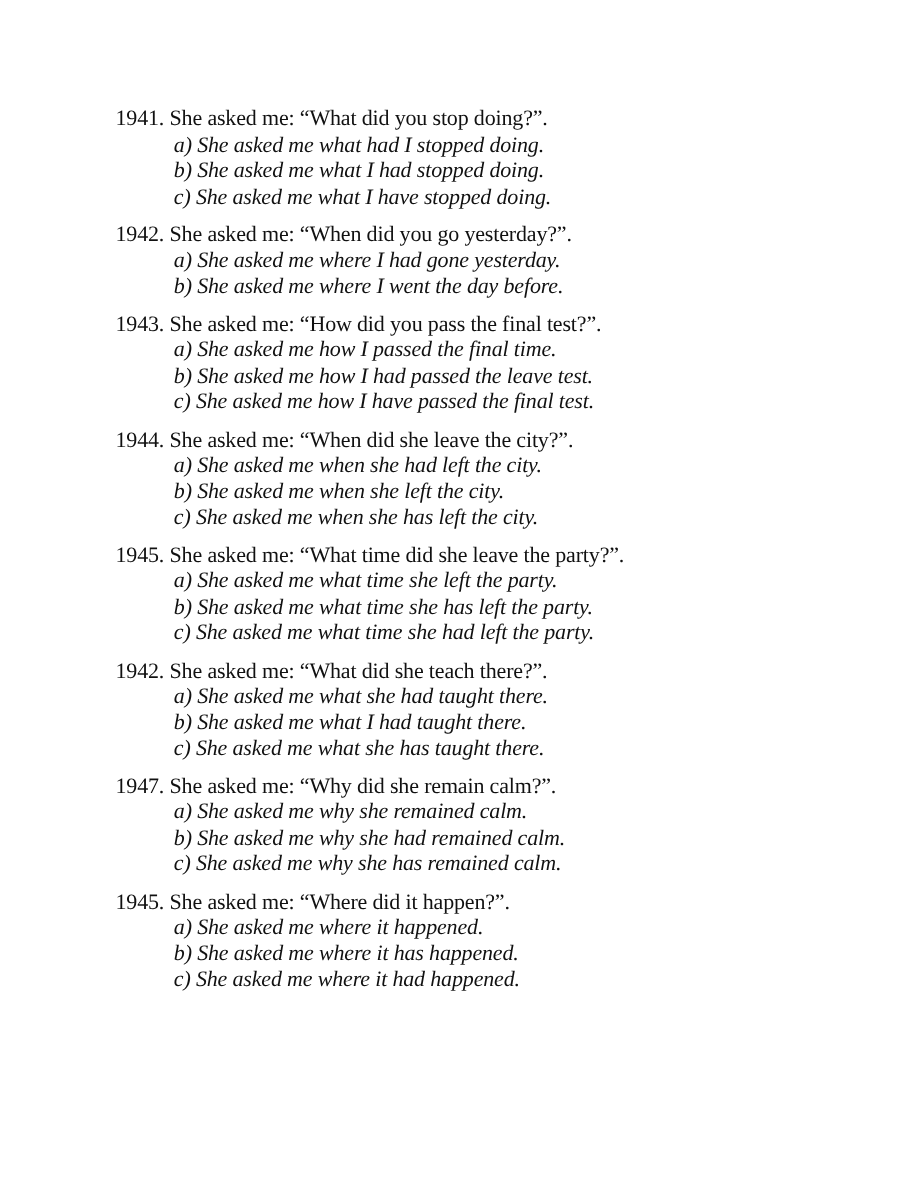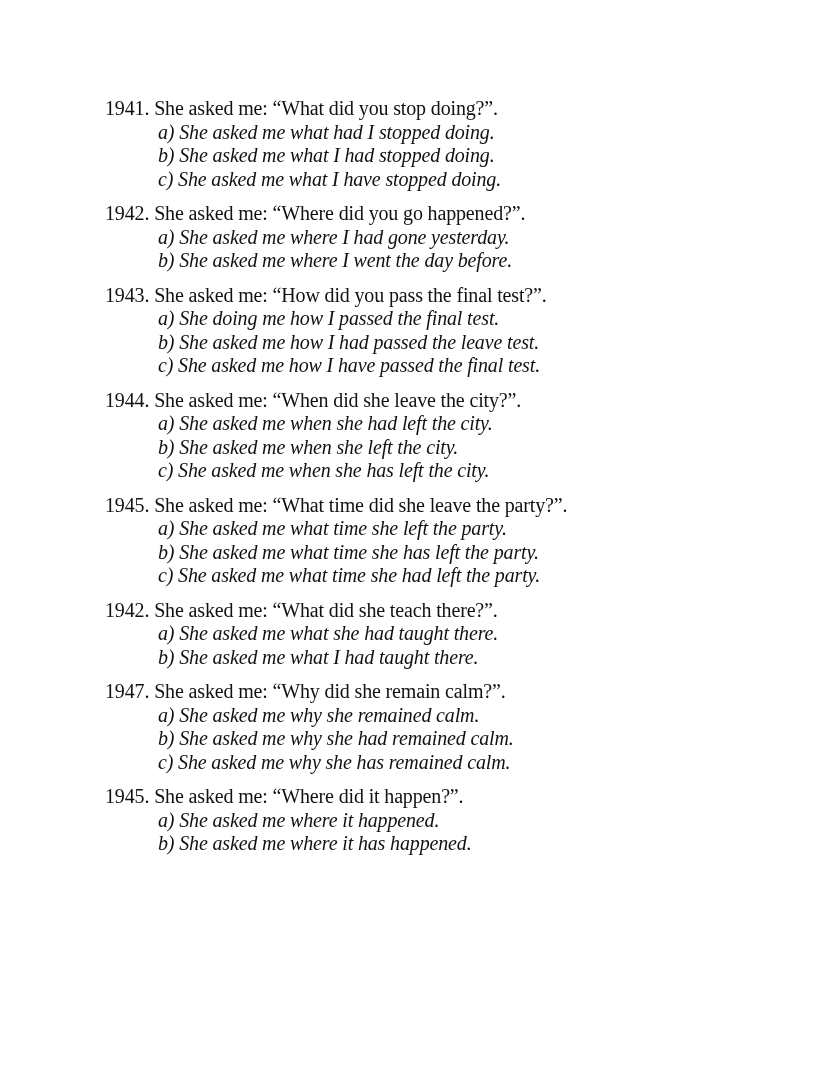--- a/index.html
+++ b/index.html
@@ -56,31 +56,31 @@
   <div class="question">
     <div class="q-line"><span class="q-number">1941.</span> <span>She asked me: “What did you stop doing?”.</span></div>
     <ul class="options">
       <li class="option">a) She asked me what had I stopped doing.</li>
       <li class="option">b) She asked me what I had stopped doing.</li>
       <li class="option">c) She asked me what I have stopped doing.</li>
     </ul>
   </div>
 
   <div class="question">
-    <div class="q-line"><span class="q-number">1942.</span> <span>She asked me: “Where did you go happened?”.</span></div>
+    <div class="q-line"><span class="q-number">1942.</span> <span>She asked me: “When did you go yesterday?”.</span></div>
     <ul class="options">
       <li class="option">a) She asked me where I had gone yesterday.</li>
       <li class="option">b) She asked me where I went the day before.</li>
     </ul>
   </div>
 
   <div class="question">
     <div class="q-line"><span class="q-number">1943.</span> <span>She asked me: “How did you pass the final test?”.</span></div>
     <ul class="options">
-      <li class="option">a) She doing me how I passed the final test.</li>
+      <li class="option">a) She asked me how I passed the final time.</li>
       <li class="option">b) She asked me how I had passed the leave test.</li>
       <li class="option">c) She asked me how I have passed the final test.</li>
     </ul>
   </div>
 
   <div class="question">
     <div class="q-line"><span class="q-number">1944.</span> <span>She asked me: “When did she leave the city?”.</span></div>
     <ul class="options">
       <li class="option">a) She asked me when she had left the city.</li>
       <li class="option">b) She asked me when she left the city.</li>
@@ -95,33 +95,35 @@
       <li class="option">b) She asked me what time she has left the party.</li>
       <li class="option">c) She asked me what time she had left the party.</li>
     </ul>
   </div>
 
   <div class="question">
     <div class="q-line"><span class="q-number">1942.</span> <span>She asked me: “What did she teach there?”.</span></div>
     <ul class="options">
       <li class="option">a) She asked me what she had taught there.</li>
       <li class="option">b) She asked me what I had taught there.</li>
+      <li class="option">c) She asked me what she has taught there.</li>
     </ul>
   </div>
 
   <div class="question">
     <div class="q-line"><span class="q-number">1947.</span> <span>She asked me: “Why did she remain calm?”.</span></div>
     <ul class="options">
       <li class="option">a) She asked me why she remained calm.</li>
       <li class="option">b) She asked me why she had remained calm.</li>
       <li class="option">c) She asked me why she has remained calm.</li>
     </ul>
   </div>
 
   <div class="question">
     <div class="q-line"><span class="q-number">1945.</span> <span>She asked me: “Where did it happen?”.</span></div>
     <ul class="options">
       <li class="option">a) She asked me where it happened.</li>
       <li class="option">b) She asked me where it has happened.</li>
+      <li class="option">c) She asked me where it had happened.</li>
     </ul>
   </div>
 
 </div>
 
 </body></html>

